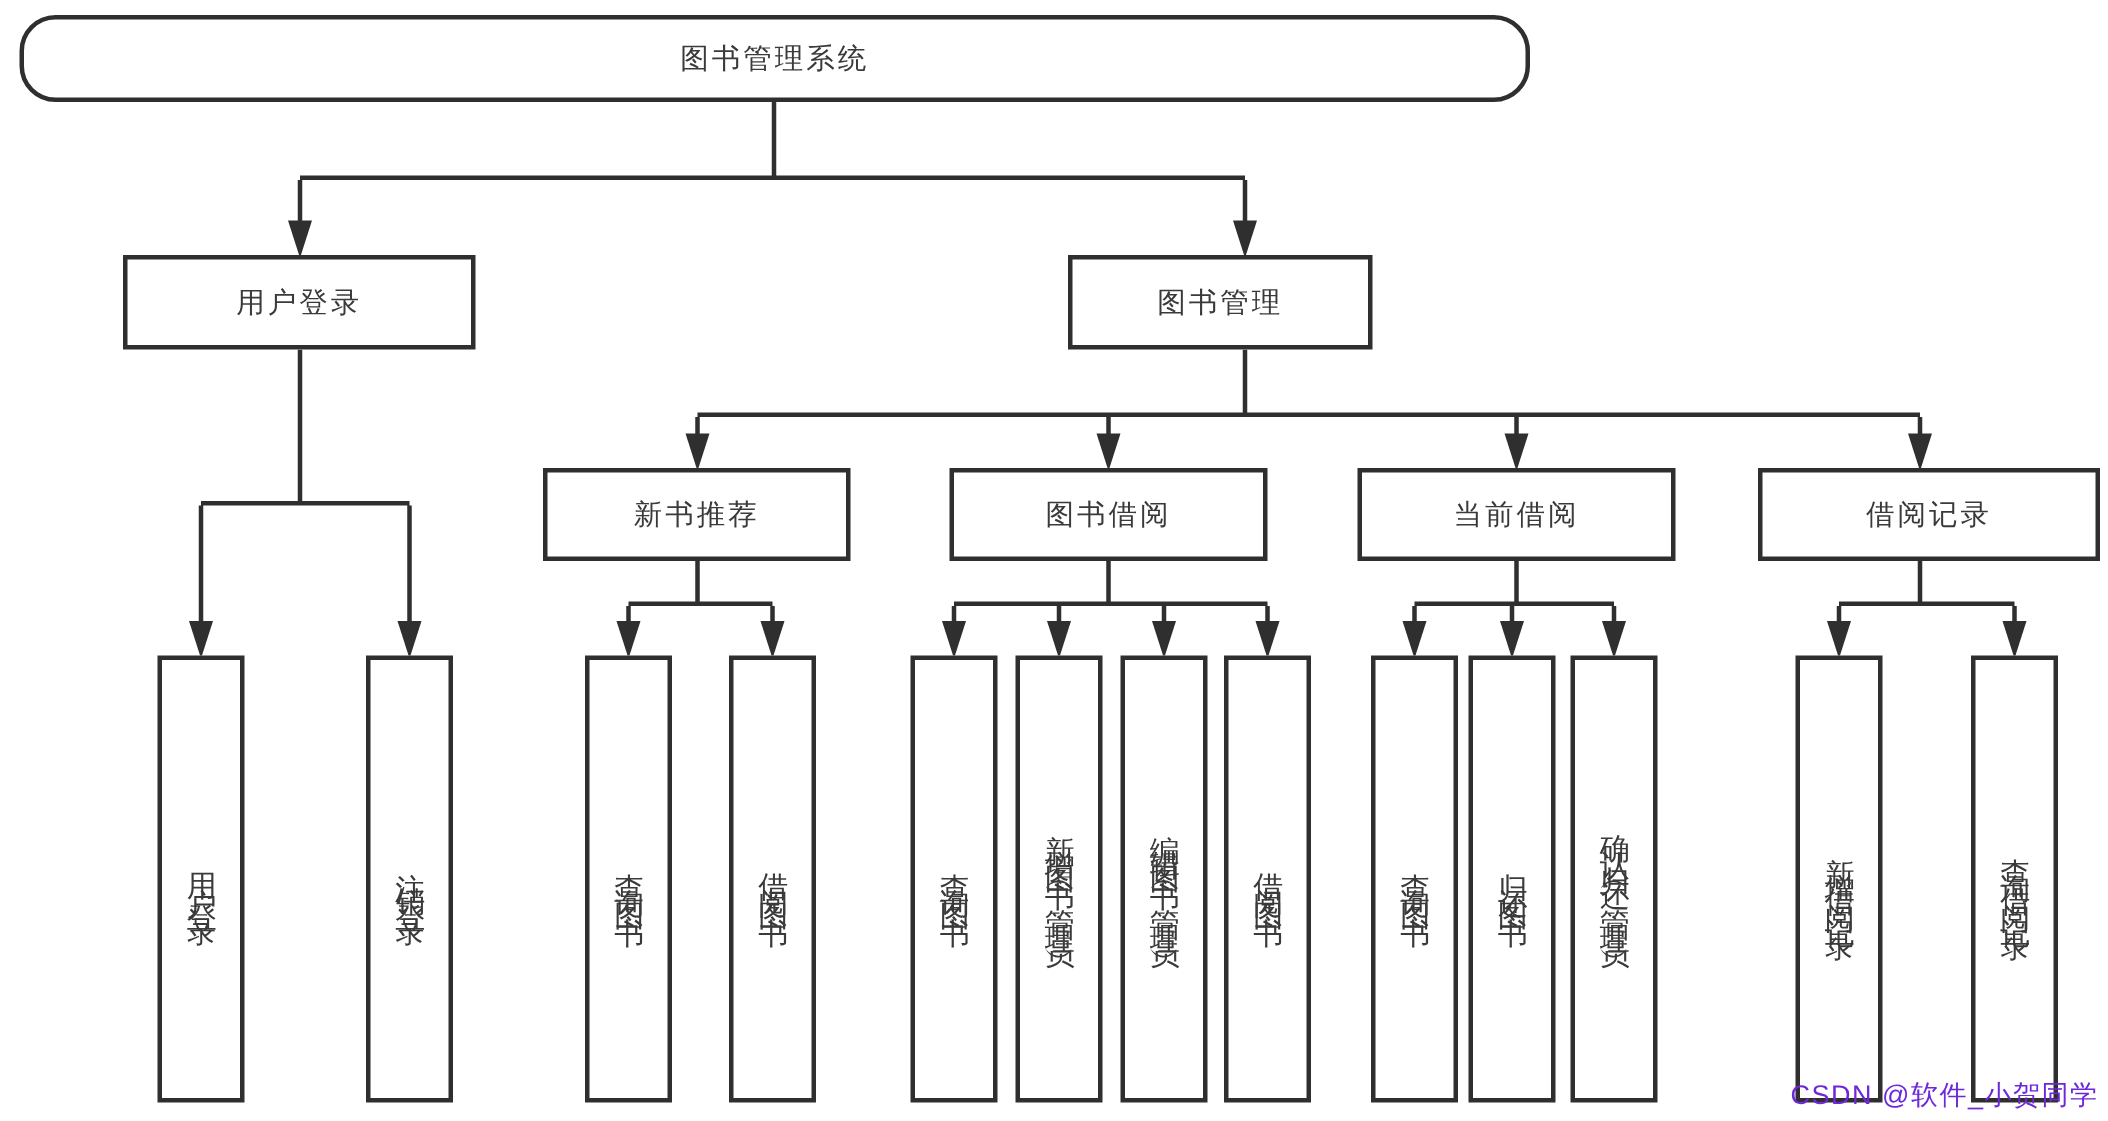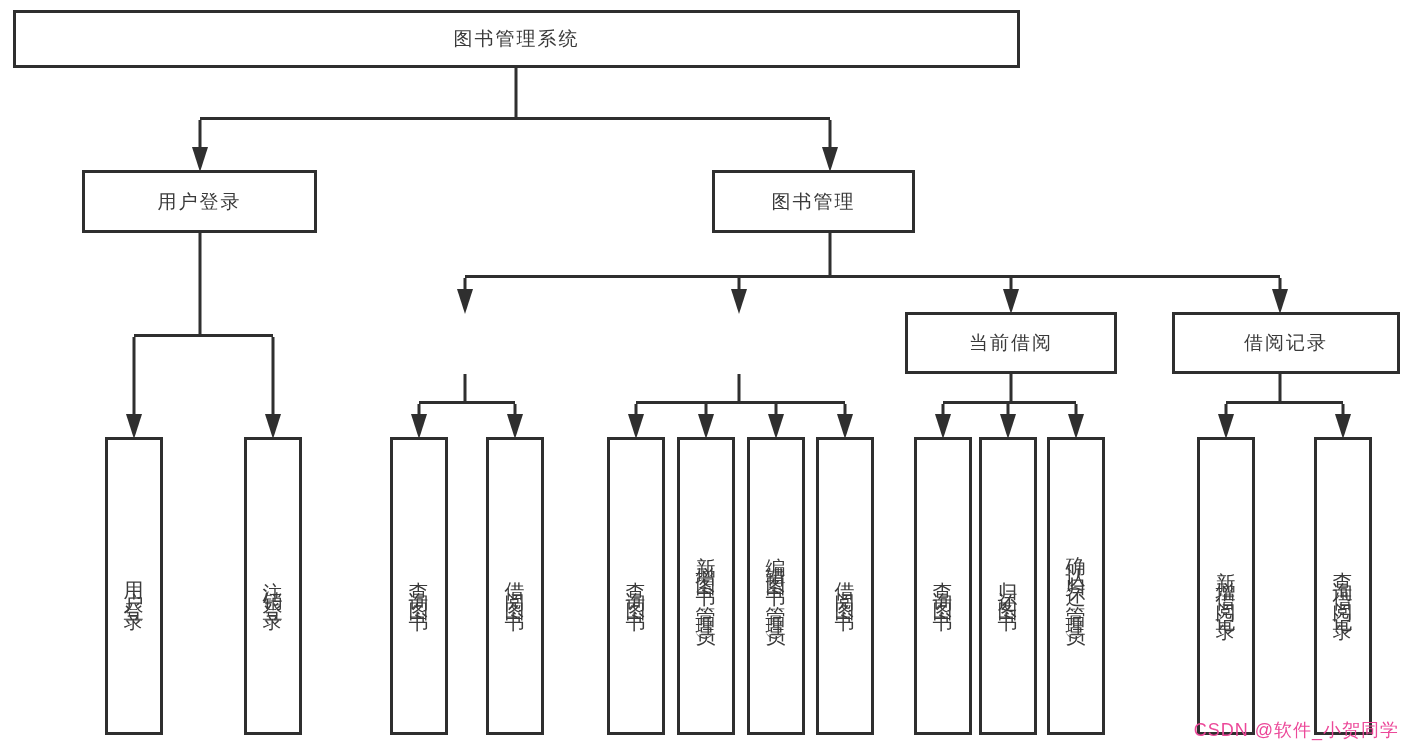--- a/index.html
+++ b/index.html
@@ -13,36 +13,36 @@
   .connector-layer{position:absolute;left:0;top:0;width:1405px;height:747px;pointer-events:none;}
   .node{
     position:absolute;
     box-sizing:border-box;
     border:3px solid #2f2f2f;
     background:#ffffff;
     display:flex;align-items:center;justify-content:center;
     color:#3a3a3a;
   }
   .h-label{font-size:19px;letter-spacing:2px;white-space:nowrap;}
-  .root-node{left:13px;top:10px;width:1007px;height:58px;}
+  .root-node{left:13px;top:10px;width:1007px;height:58px;border-radius:24px;}
   .l2-node,.l3-node{}
   .leaf{top:437px;width:58px;height:298px;}
   .v-label{
     writing-mode:vertical-rl;
     text-orientation:mixed;
     font-size:20px;
     letter-spacing:10px;
     line-height:1;
     white-space:nowrap;
   }
   .watermark{
     position:absolute;
     right:6px;bottom:5px;
     font-size:18px;
-    color:#ec4899;
+    color:#6d28d9;
     letter-spacing:1px;
     white-space:nowrap;
   }
 </style>
 </head>
 <body>
 
 <div class="stage">
 
   <svg class="connector-layer" width="1405" height="747" viewBox="0 0 1405 747">
@@ -96,20 +96,26 @@
     <span class="h-label">图书管理系统</span>
   </div>
 
   <div class="node l2-node" style="left:82px;top:170px;width:235px;height:63px;">
     <span class="h-label">用户登录</span>
   </div>
   <div class="node l2-node" style="left:712px;top:170px;width:203px;height:63px;">
     <span class="h-label">图书管理</span>
   </div>
 
+  <div class="node l3-node" style="left:362px;top:312px;width:205px;height:62px;">
+    <span class="h-label">新书推荐</span>
+  </div>
+  <div class="node l3-node" style="left:633px;top:312px;width:212px;height:62px;">
+    <span class="h-label">图书借阅</span>
+  </div>
   <div class="node l3-node" style="left:905px;top:312px;width:212px;height:62px;">
     <span class="h-label">当前借阅</span>
   </div>
   <div class="node l3-node" style="left:1172px;top:312px;width:228px;height:62px;">
     <span class="h-label">借阅记录</span>
   </div>
 
   <div class="node leaf" style="left:105px;">
     <span class="v-label">用户登录</span>
   </div>

